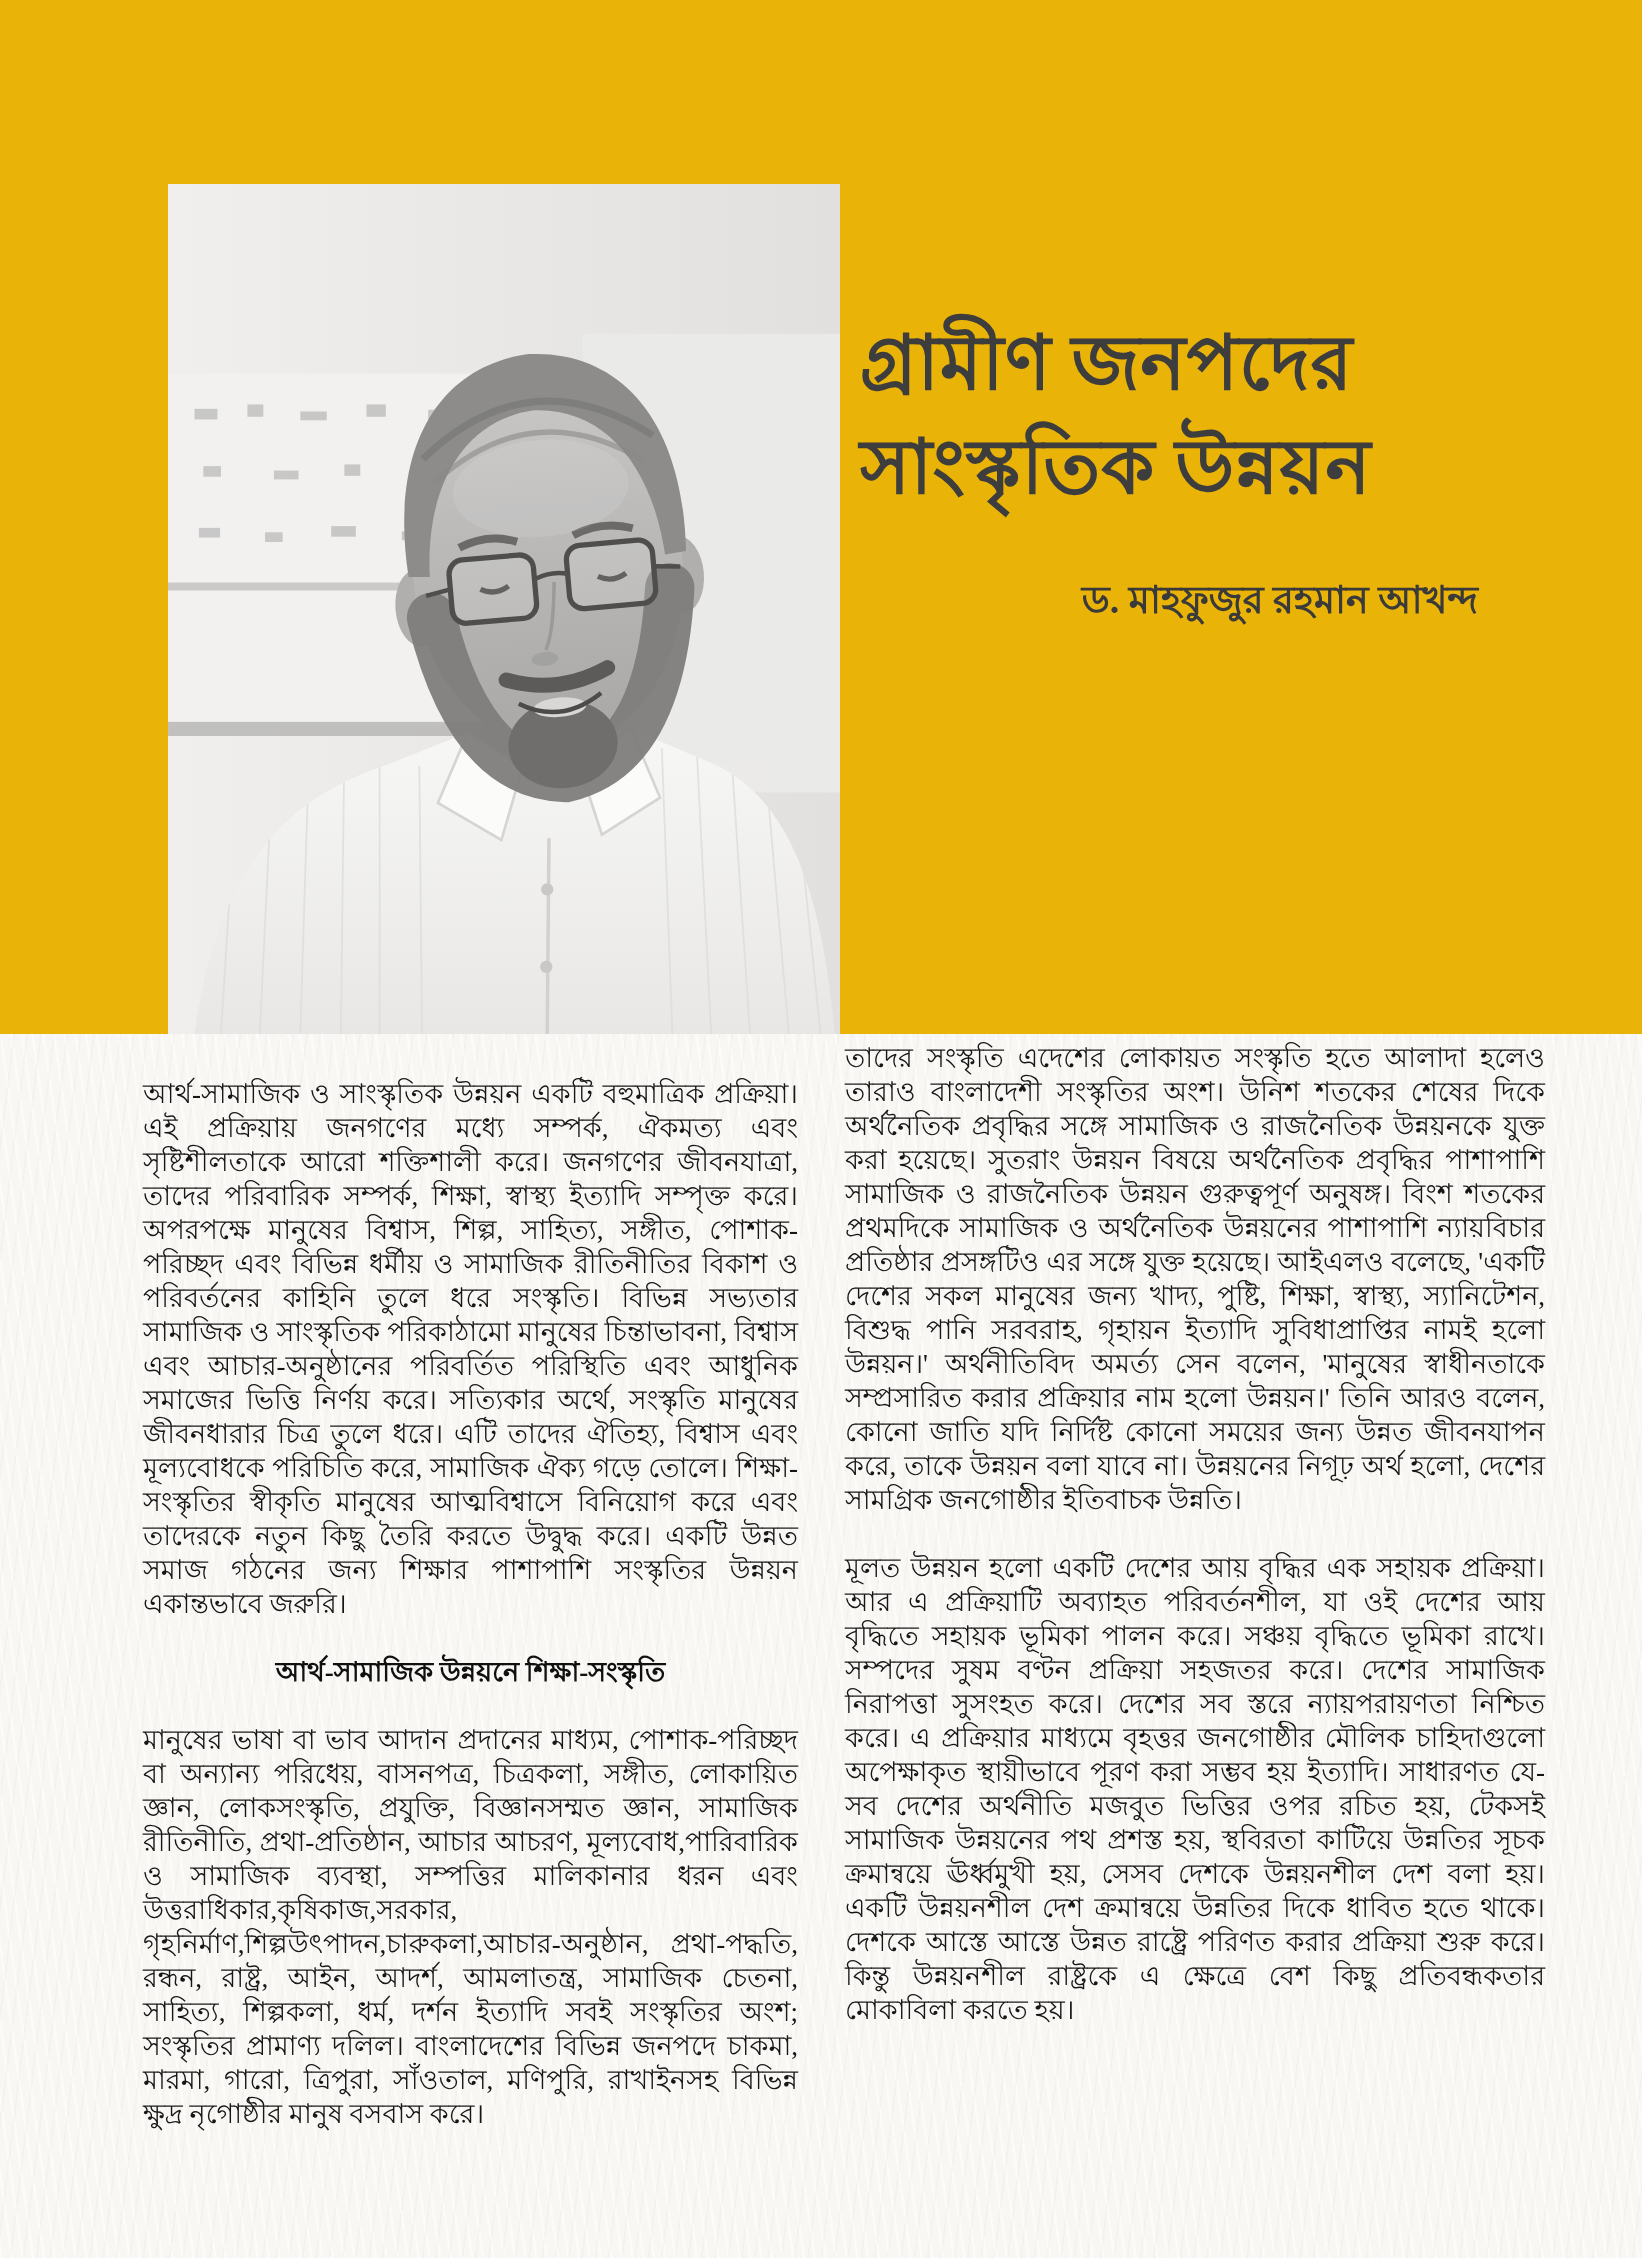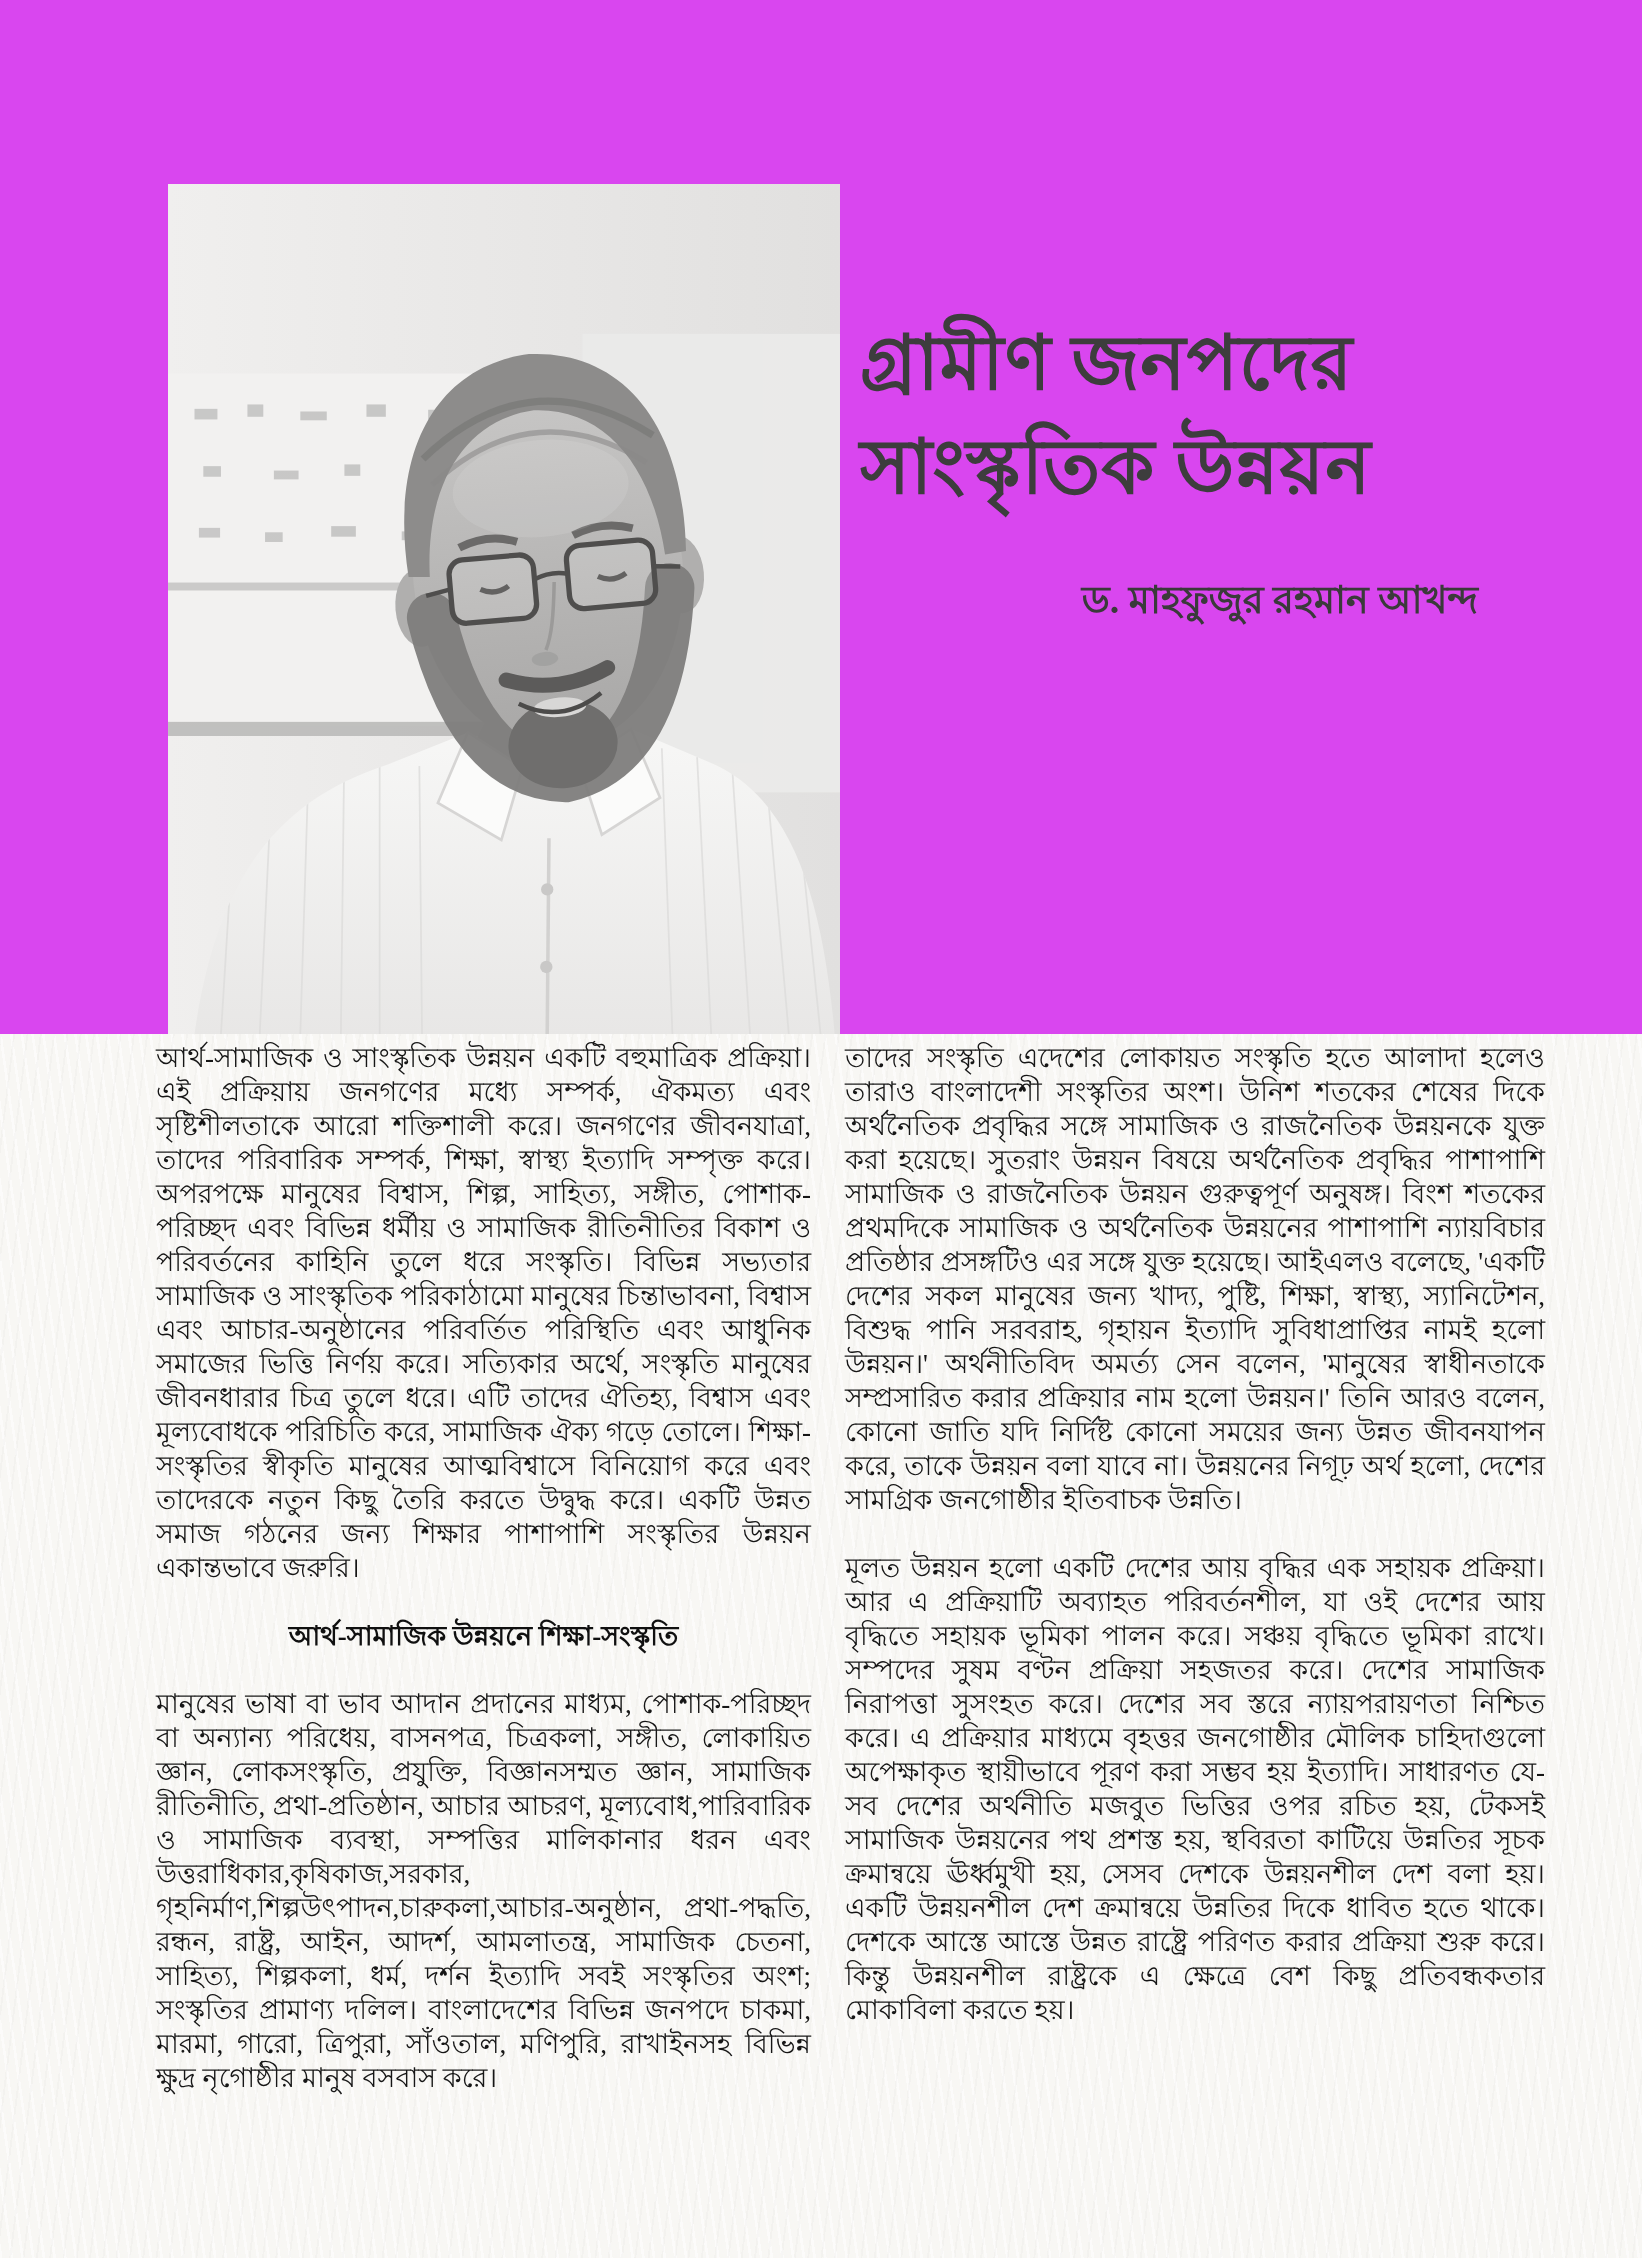--- a/index.html
+++ b/index.html
@@ -4,21 +4,21 @@
 <style>
   html,body{margin:0;padding:0;}
   body{
     width:1643px;height:2258px;position:relative;overflow:hidden;
     background:#ffffff;
     font-family:"Liberation Serif","DejaVu Serif",serif;
   }
   
   .header-section{
     position:absolute;left:0;top:0;width:1643px;height:1201px;
-    background:#d946ef;
+    background:#eab308;
   }
   .photo-frame{
     position:absolute;left:168px;top:184px;width:672px;height:850px;
     overflow:hidden;background:#e3e2e1;
   }
   .photo-frame svg{display:block;}
   .title-block{
     position:absolute;left:860px;top:311px;width:618px;
   }
   .title-line{
@@ -35,21 +35,21 @@
     background-color:#f8f7f4;
     background-image:
       repeating-linear-gradient(97deg, rgba(110,110,104,0.035) 0 1.8px, rgba(0,0,0,0) 1.8px 13.2px),
       repeating-linear-gradient(82deg, rgba(255,255,255,0.55) 0 2.6px, rgba(0,0,0,0) 2.6px 10.6px);
   }
   .text-column{
     position:absolute;top:7px;
     font-size:27px;line-height:34px;color:#161616;
     text-align:justify;
   }
-  .column-left{left:156px;width:655px;}
+  .column-left{left:143px;width:655px;margin-top:36px;}
   .column-right{left:845px;width:700px;}
   .text-column p{margin:0 0 34px 0;}
   .section-subheading{
     font-weight:700;color:#101010;margin:0 0 14px 0;text-align:center;
   }
 </style>
 </head>
 <body>
 
 <div>

